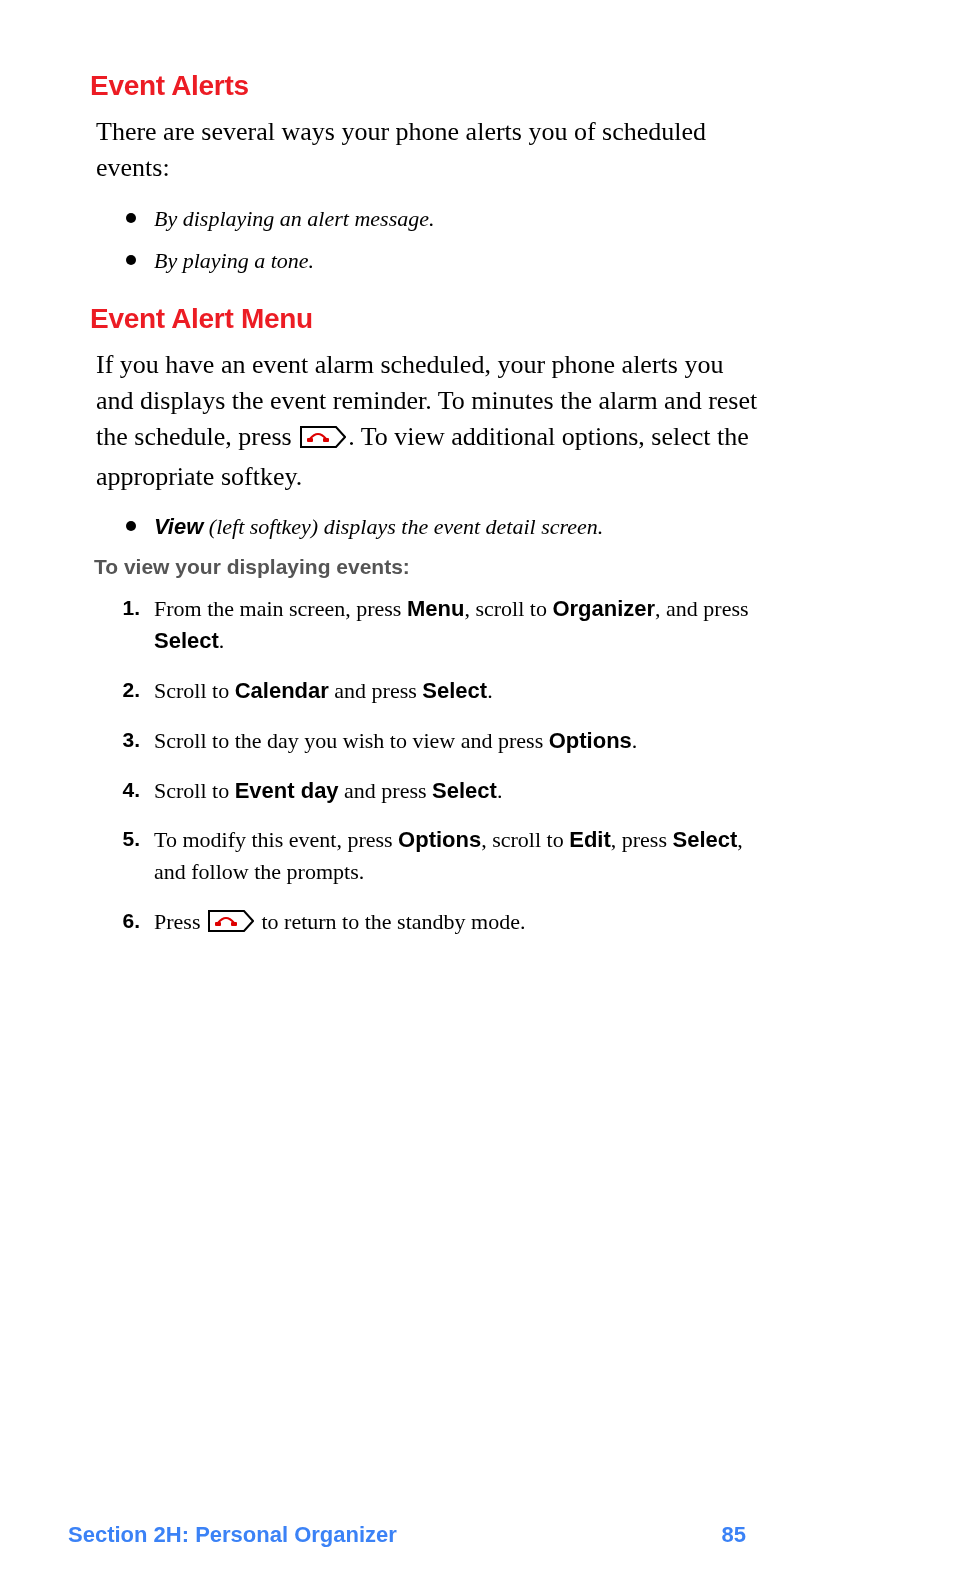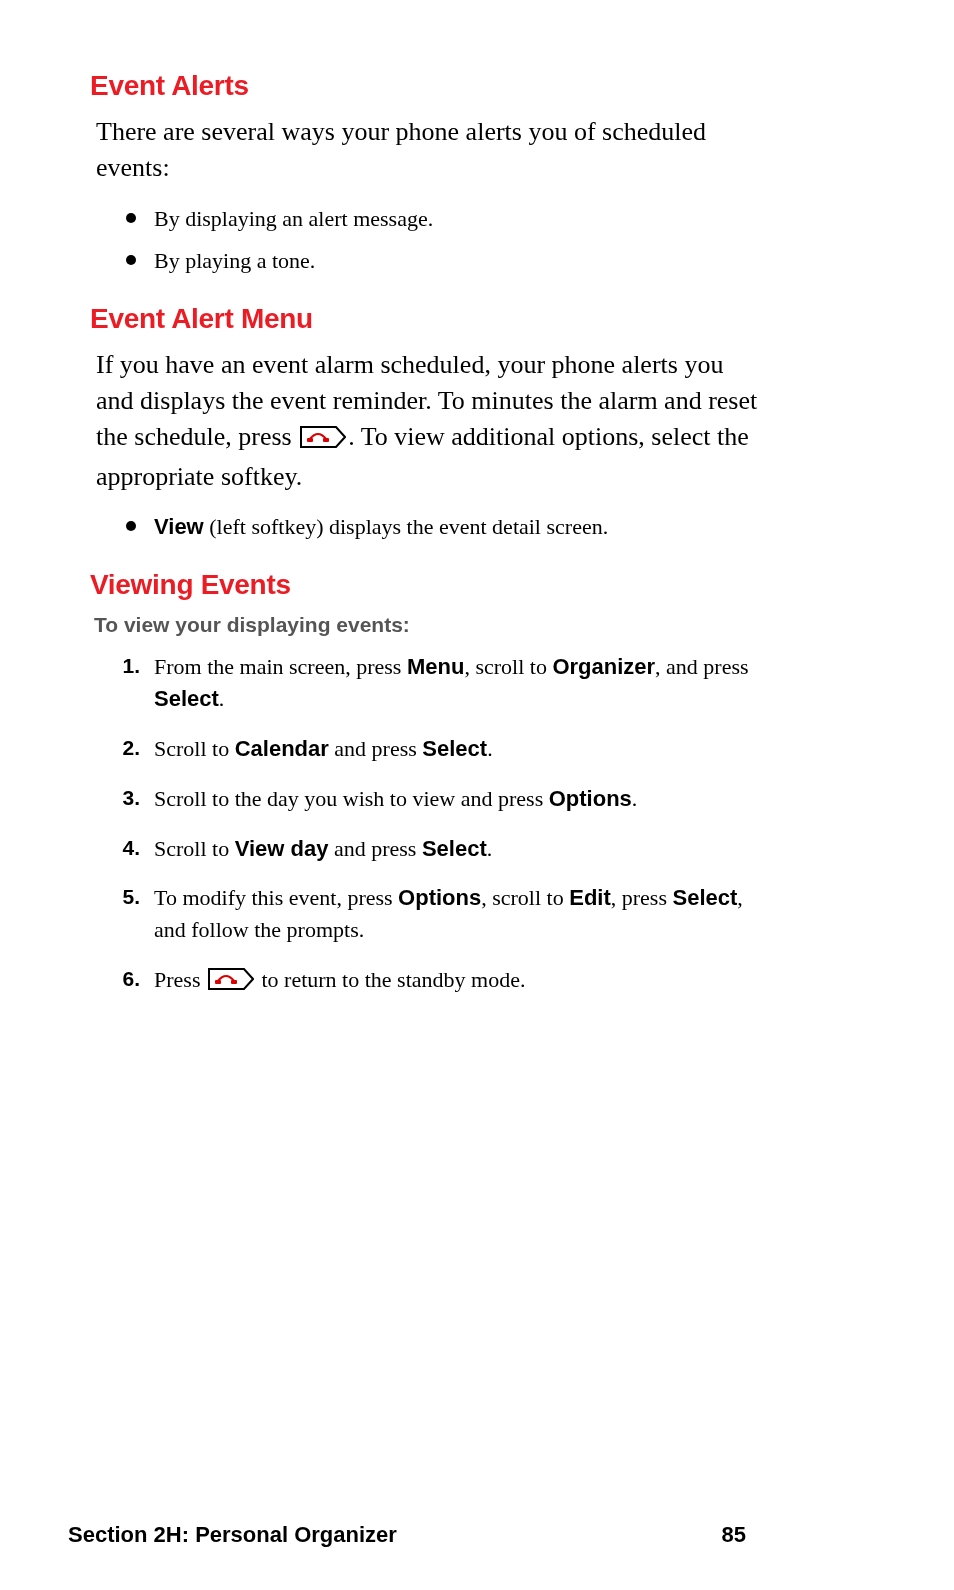--- a/index.html
+++ b/index.html
@@ -40,20 +40,21 @@
     font-family: Arial, Helvetica, sans-serif;
     font-weight: 700;
     font-size: 21px;
     color: #555555;
     margin: 12px 0 14px 4px;
   }
   ul.bullets {
     list-style: none;
     padding: 0;
     margin: 16px 0 0 36px;
+    font-style: italic;
   }
   ul.bullets > li {
     position: relative;
     font-family: Georgia, 'Times New Roman', serif;
     font-size: 22px;
     line-height: 1.45;
     padding-left: 28px;
     margin-bottom: 10px;
   }
   ul.bullets > li::before {
@@ -106,21 +107,21 @@
     bottom: 0;
     width: 840px;
     box-sizing: border-box;
     padding: 0 94px 42px 68px;
     display: flex;
     justify-content: space-between;
     align-items: baseline;
     font-family: Arial, Helvetica, sans-serif;
     font-weight: 700;
     font-size: 22px;
-    color: #000000;
+    color: #3b82f6;
   }
 </style>
 </head>
 <body>
 
 <div class="page">
 
   <h2 class="heading-red">Event Alerts</h2>
   <p class="body-p">There are several ways your phone alerts you of scheduled events:</p>
   <ul class="bullets">
@@ -136,28 +137,27 @@
           <rect x="7" y="12" width="6" height="4" rx="1" fill="#d00"></rect>
           <rect x="23" y="12" width="6" height="4" rx="1" fill="#d00"></rect>
         </svg></span><span>. To view additional options, select the appropriate softkey.</span>
   </p>
   <ul class="bullets">
     <li>
       <span class="b-sans">View</span><span> (left softkey) displays the event detail screen.</span>
     </li>
   </ul>
 
-  <h2 class="heading-red mt">Viewing Events</h2>
   <p class="sublabel">To view your displaying events:</p>
 
   <ol class="steps" id="steps-list">
       <li><span class="num">1.</span><span>From the main screen, press </span><span class="b-sans">Menu</span><span>, scroll to </span><span class="b-sans">Organizer</span><span>, and press </span><span class="b-sans">Select</span><span>.</span></li>
       <li><span class="num">2.</span><span>Scroll to </span><span class="b-sans">Calendar</span><span> and press </span><span class="b-sans">Select</span><span>.</span></li>
       <li><span class="num">3.</span><span>Scroll to the day you wish to view and press </span><span class="b-sans">Options</span><span>.</span></li>
-      <li><span class="num">4.</span><span>Scroll to </span><span class="b-sans">View day</span><span> and press </span><span class="b-sans">Select</span><span>.</span></li>
+      <li><span class="num">4.</span><span>Scroll to </span><span class="b-sans">Event day</span><span> and press </span><span class="b-sans">Select</span><span>.</span></li>
       <li><span class="num">5.</span><span>To modify this event, press </span><span class="b-sans">Options</span><span>, scroll to </span><span class="b-sans">Edit</span><span>, press </span><span class="b-sans">Select</span><span>, and follow the prompts.</span></li>
       <li><span class="num">6.</span><span>Press </span><span class="key-icon"><svg width="46" height="22" viewBox="0 0 46 22">
             <path d="M1 1 H36 L45 11 L36 21 H1 Z" fill="#fff" stroke="#000" stroke-width="2"></path>
             <path d="M10 13 C10 13 14 8 18 8 C22 8 26 13 26 13" fill="none" stroke="#d00" stroke-width="2.2"></path>
             <rect x="7" y="12" width="6" height="4" rx="1" fill="#d00"></rect>
             <rect x="23" y="12" width="6" height="4" rx="1" fill="#d00"></rect>
           </svg></span><span> to return to the standby mode.</span></li>
     </ol>
 
 </div>

